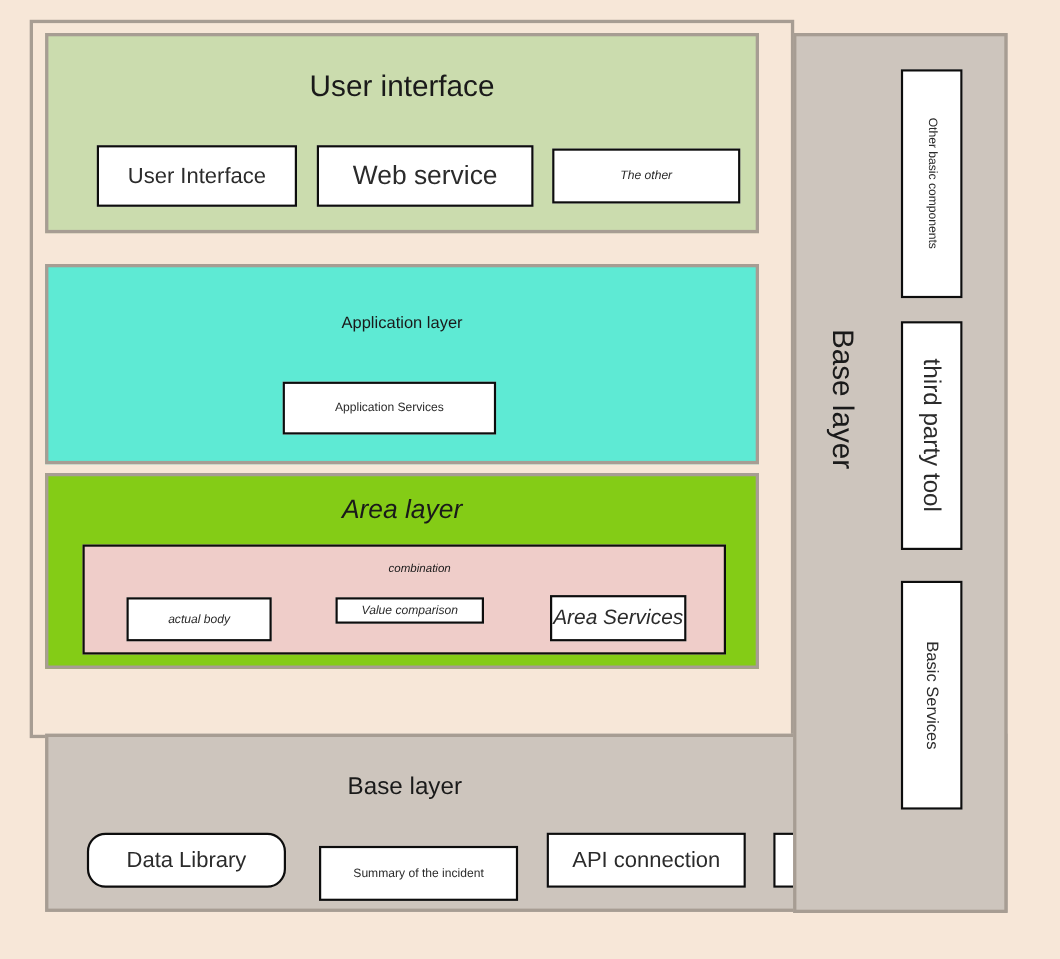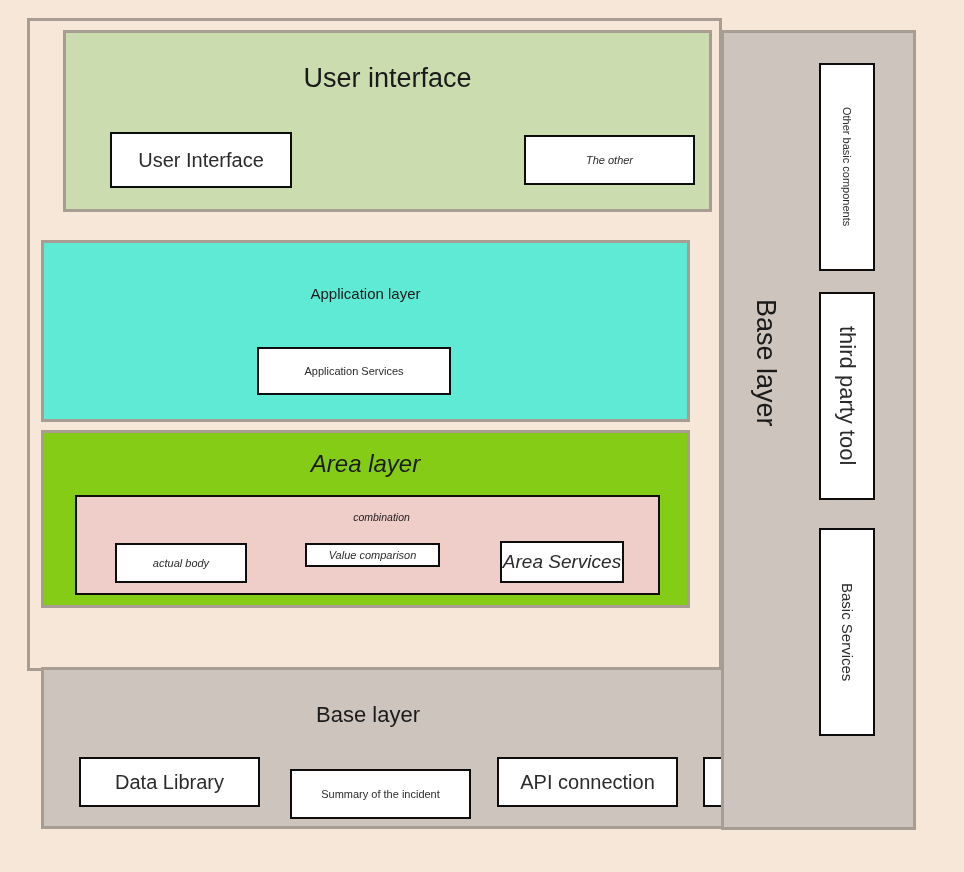--- a/index.html
+++ b/index.html
@@ -46,21 +46,21 @@
     color: #2b2b2b;
     text-align: center;
     line-height: 1.15;
   }
   .box.vert {
     writing-mode: vertical-rl;
     text-orientation: mixed;
   }
 
   
-  #ui-layer      { left: 41px;  top: 30px;  width: 649px; height: 182px; background: #cbdcae; margin-left: 22px; }
+  #ui-layer      { left: 41px;  top: 30px;  width: 649px; height: 182px; background: #cbdcae; }
   #app-layer     { left: 41px;  top: 240px; width: 649px; height: 182px; background: #5eead4; }
   #area-layer    { left: 41px;  top: 430px; width: 649px; height: 178px; background: #84cc16; font-style: italic; }
   #base-bottom   { left: 41px;  top: 667px; width: 875px; height: 162px; background: #cdc5bd; }
   #base-right    { left: 721px; top: 30px;  width: 195px; height: 800px; background: #cdc5bd; }
 
   
   #left-stack-outline {
     position: absolute;
     left: 27px;
     top: 18px;
@@ -94,20 +94,21 @@
 
 <div id="canvas">
 
   <div id="left-stack-outline"></div>
 
   <div class="panel" id="ui-layer">
     <div class="layer-title t-big" style="top:30px;">User interface</div>
 
     <div class="box t-med" style="left:44px; top:99px; width:182px; height:56px;">User Interface</div>
 
+    <div class="box" style="left:244px; top:99px; width:197px; height:56px; font-size:24px;">Web service</div>
 
     <div class="box t-xs" style="left:458px; top:102px; width:171px; height:50px;font-style:italic;">The other</div>
   </div>
 
   <div class="panel" id="app-layer">
     <div class="layer-title t-sm" style="top:42px;">Application layer</div>
 
     <div class="box t-xs" style="left:213px; top:104px; width:194px; height:48px;">Application Services</div>
   </div>
 
@@ -121,21 +122,21 @@
 
       <div class="box t-xs" style="left:228px; top:46px; width:135px; height:24px;">Value comparison</div>
 
       <div class="box" style="left:423px; top:44px; width:124px; height:42px; font-size:19px;">Area Services</div>
     </div>
   </div>
 
   <div class="panel" id="base-bottom">
     <div class="layer-title" style="top:32px; right:221px; font-size:22px;">Base layer</div>
 
-    <div class="box t-med" style="left:35px; top:87px; width:181px; height:50px;">Data Library</div>
+    <div class="box t-med" style="left:35px; top:87px; width:181px; height:50px;border-radius:17px;">Data Library</div>
 
     <div class="box t-xs" style="left:246px; top:99px; width:181px; height:50px;">Summary of the incident</div>
 
     <div class="box t-med" style="left:453px; top:87px; width:181px; height:50px;">API connection</div>
 
     <div class="box t-xs" style="left:659px; top:87px; width:181px; height:50px;">Existence</div>
   </div>
 
   <div class="panel" id="base-right">
     <div class="box vert t-xs" style="left:95px; top:30px; width:56px; height:208px;">Other basic components</div>

